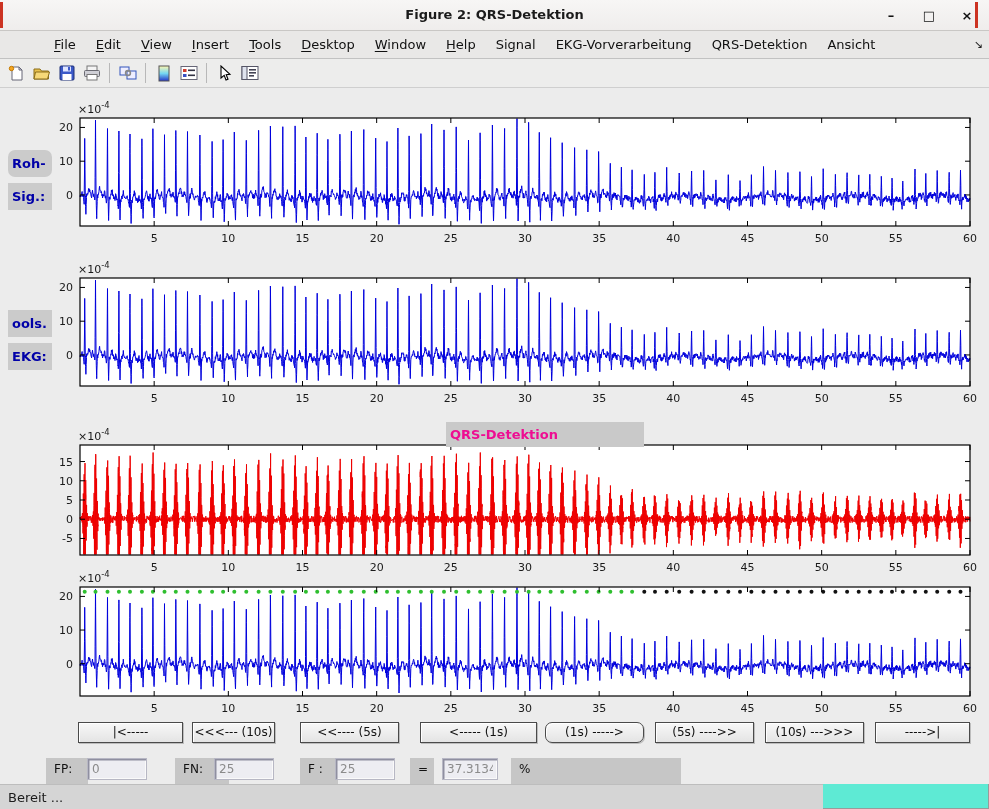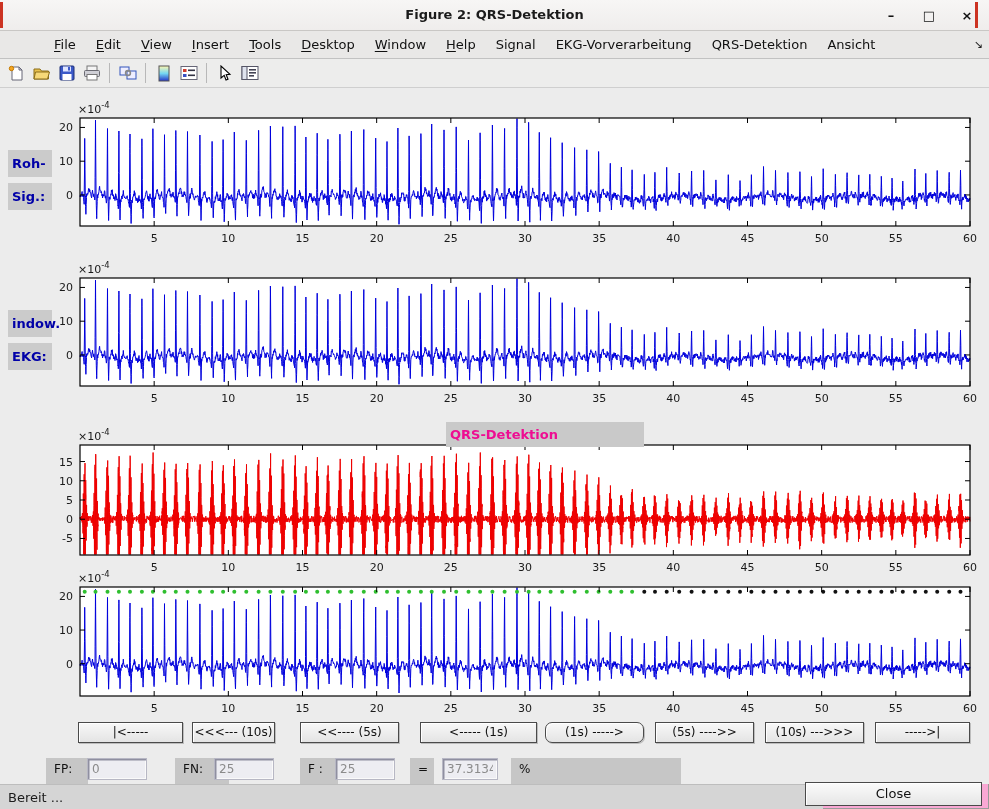--- a/index.html
+++ b/index.html
@@ -1,16 +1,16 @@
 <!DOCTYPE html>
 <html><head>
 <meta charset="utf-8">
 <style>
   html,body{margin:0;padding:0;background:#ddd;font-family:"DejaVu Sans",sans-serif;}
-  #window{position:relative;width:989px;height:809px;background:#f9a8d4;overflow:hidden;
+  #window{position:relative;width:989px;height:809px;background:#5eead4;overflow:hidden;
           box-shadow:0 0 0 1px #9a9a9a inset;}
   
   #titlebar{position:absolute;left:0;top:0;width:989px;height:30px;
             background:linear-gradient(#f7f6f5,#efedec);border-bottom:1px solid #c9c7c5;}
   #title-text{position:absolute;left:0;right:0;top:0;height:30px;line-height:30px;
               text-align:center;font-size:13px;font-weight:bold;color:#1b1b1b;}
   .tb-accent{position:absolute;top:2px;width:3px;height:26px;background:#cc3322;}
   #tb-accent-left{left:0;} #tb-accent-right{right:11px;}
   #win-controls{position:absolute;right:14px;top:0;height:30px;display:flex;align-items:center;gap:22px;}
   .win-btn{width:16px;height:16px;display:flex;align-items:center;justify-content:center;
@@ -440,23 +440,23 @@
         <text x="73" y="579.7037037037037" text-anchor="end" class="tick">0</text>
         <line x1="80" y1="542.0617283950618" x2="85" y2="542.0617283950618" stroke="#000" stroke-width="1"></line>
         <line x1="965" y1="542.0617283950618" x2="970" y2="542.0617283950618" stroke="#000" stroke-width="1"></line>
         <text x="73" y="546.0617283950618" text-anchor="end" class="tick">10</text>
         <line x1="80" y1="508.41975308641975" x2="85" y2="508.41975308641975" stroke="#000" stroke-width="1"></line>
         <line x1="965" y1="508.41975308641975" x2="970" y2="508.41975308641975" stroke="#000" stroke-width="1"></line>
         <text x="73" y="512.4197530864197" text-anchor="end" class="tick">20</text>
         <text x="78" y="494" class="tick">×10<tspan dy="-5" font-size="8.5">-4</tspan></text>
       </svg>
 
-    <div class="side-label" style="top: 62px; color: rgb(0, 0, 168);">Roh-</div>
+    <div class="side-label" style="top: 62px; color: rgb(0, 0, 168); border-radius: 7px;">Roh-</div>
     <div class="side-label" style="top: 95px; color: rgb(0, 0, 168);">Sig.:</div>
-    <div class="side-label" style="top: 222px; color: rgb(0, 0, 168);">indow.</div>
+    <div class="side-label" style="top: 222px; color: rgb(0, 0, 168);">ools.</div>
     <div class="side-label" style="top: 255px; color: rgb(0, 0, 168);">EKG:</div>
 
     <div id="plot3-title-box">
       <div id="plot3-title" style="color: rgb(238, 13, 146);">QRS-Detektion</div>
     </div>
 
     <div id="nav-row">
         <div class="nav-btn" style="left: 78px; width: 105px;">|&lt;-----</div>
         <div class="nav-btn" style="left: 192px; width: 83px;">&lt;&lt;&lt;--- (10s)</div>
         <div class="nav-btn" style="left: 300px; width: 99px;">&lt;&lt;---- (5s)</div>
@@ -474,15 +474,14 @@
     <div class="field-label" style="left:300px;width:38px">F :</div>
     <input class="field-input" style="left: 336px; width: 58px;" value="25">
     <div class="field-label" style="left:410px;width:24px">=</div>
     <input class="field-input" style="left: 443px; width: 54px;" value="37.3134">
     <div class="field-label" style="left:511px;width:170px">%</div>
   </div>
 
   <div id="statusbar">
     <span id="status-text">Bereit ...</span>
   </div>
-  <div id="close-button">Close</div>
 
 </div>
 
 </body></html>

